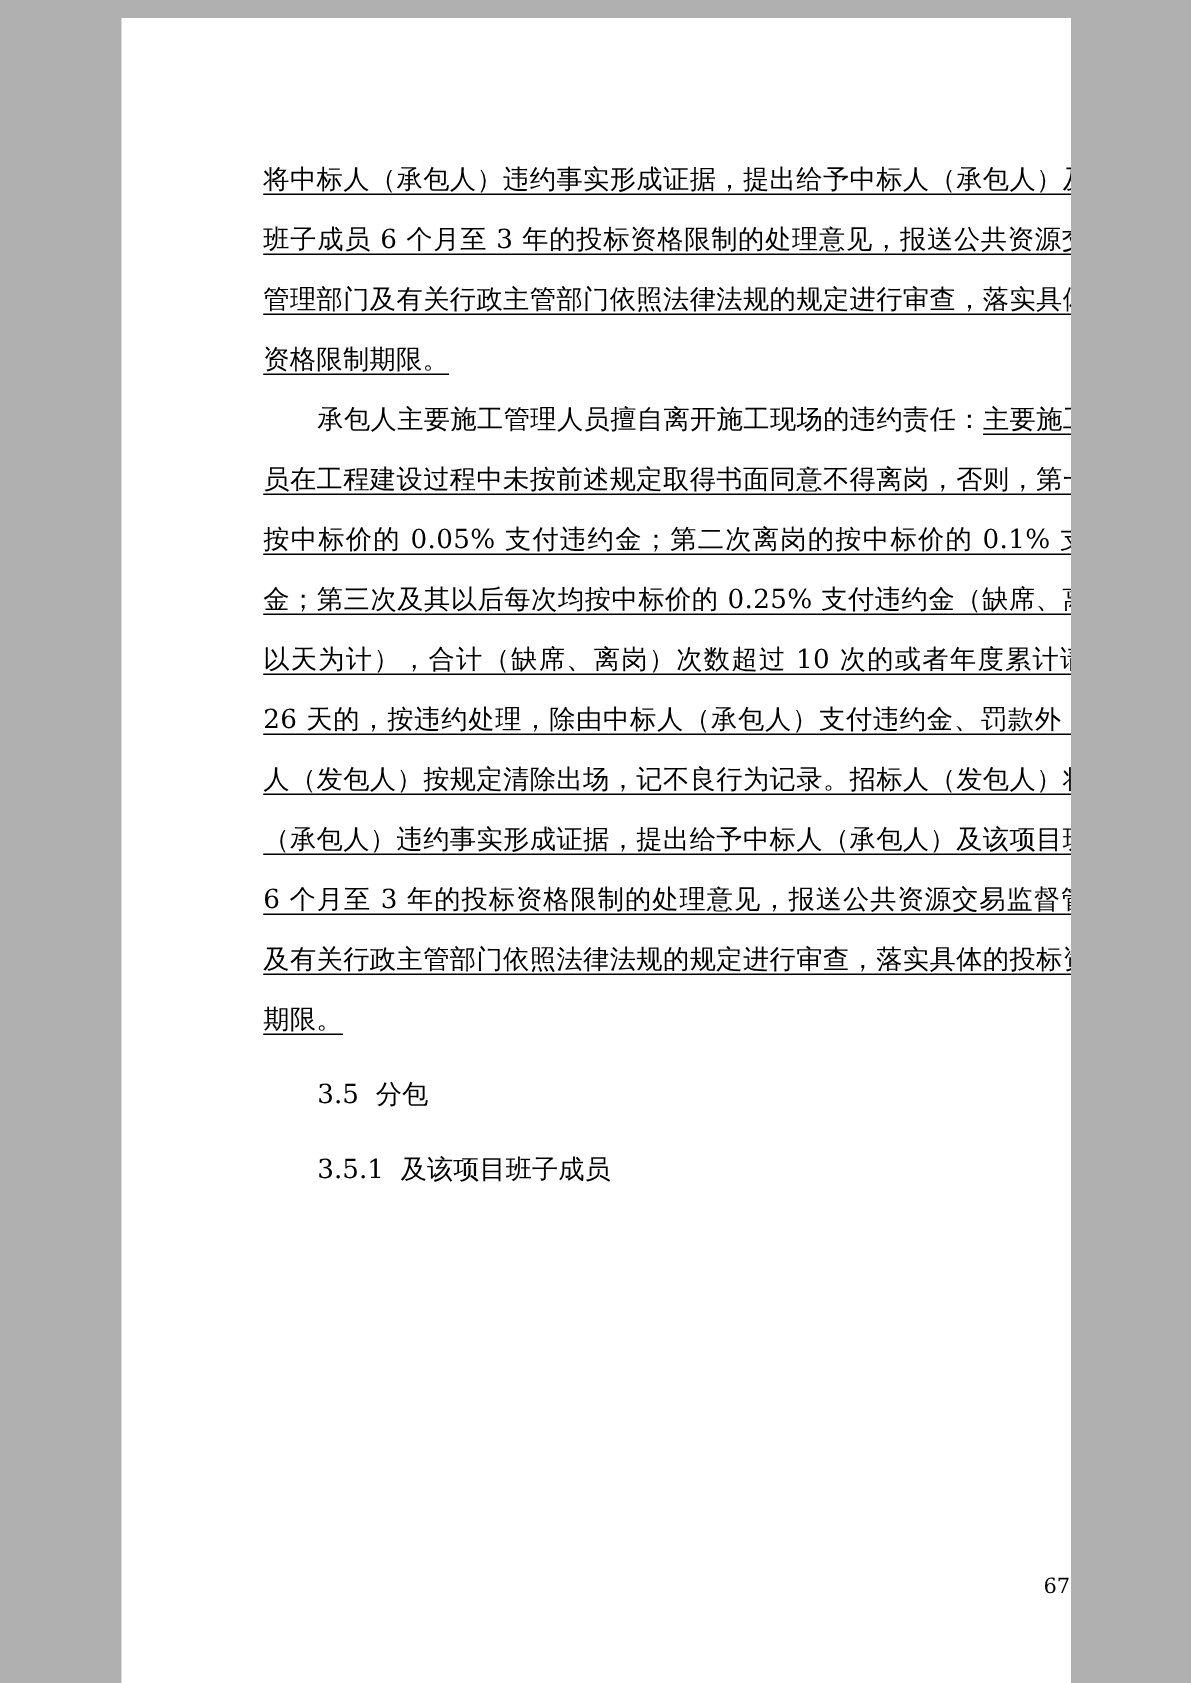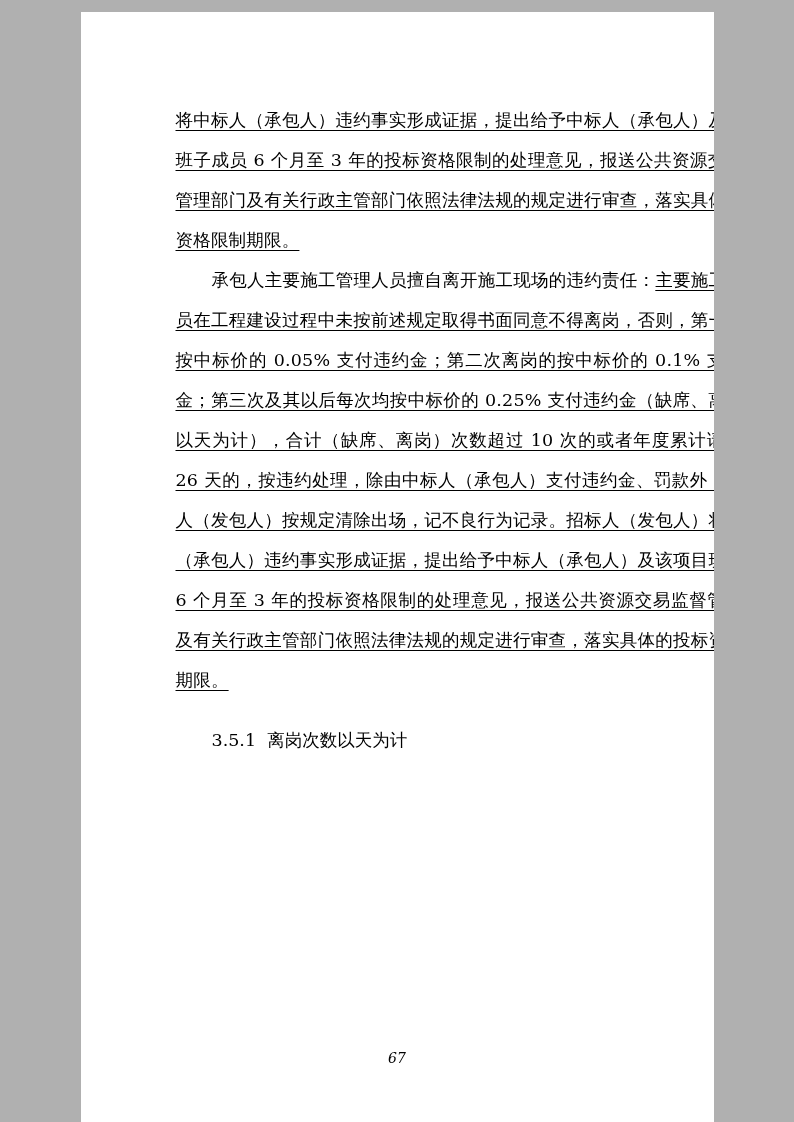--- a/index.html
+++ b/index.html
@@ -60,43 +60,43 @@
     display: inline-block;
     width: 22px;
     border-bottom: 1px solid #000;
     vertical-align: -2px;
   }
   .pagenum {
     position: absolute;
     left: 0;
     right: 0;
     top: 1038px;
-    text-align: center;
+    text-align: right;
     font-size: 14px;
     color: #000;
     font-family: "DejaVu Serif", serif;
-    font-style: italic;
   }
 </style>
 </head>
 <body>
 
 <div class="page">
   <div class="content">
 
     <p class="para u">将中标人（承包人）违约事实形成证据，提出给予中标人（承包人）及该项目班子成员 6 个月至 3 年的投标资格限制的处理意见，报送公共资源交易监督管理部门及有关行政主管部门依照法律法规的规定进行审查，落实具体的投标资格限制期限。</p>
 
     <p class="para indent"><span>承包人主要施工管理人员擅自离开施工现场的违约责任：</span><span class="u">主要施工管理人员在工程建设过程中未按前述规定取得书面同意不得离岗，否则，第一次离岗按中标价的 0.05% 支付违约金；第二次离岗的按中标价的 0.1% 支付违约金；第三次及其以后每次均按中标价的 0.25% 支付违约金（缺席、离岗次数以天为计），合计（缺席、离岗）次数超过 10 次的或者年度累计请假超过 26 天的，按违约处理，除由中标人（承包人）支付违约金、罚款外，由招标人（发包人）按规定清除出场，记不良行为记录。招标人（发包人）将中标人（承包人）违约事实形成证据，提出给予中标人（承包人）及该项目班子成员 6 个月至 3 年的投标资格限制的处理意见，报送公共资源交易监督管理部门及有关行政主管部门依照法律法规的规定进行审查，落实具体的投标资格限制期限。</span></p>
 
 
     <div class="gap-small"></div>
 
+    <p class="sec-head"><span>3.5</span>&nbsp;&nbsp;<span>分包</span></p>
 
     <div class="gap-small"></div>
 
-    <p class="sec-head"><span>3.5.1</span>&nbsp;&nbsp;<span>离岗次数以天为计</span></p>
+    <p class="sec-head"><span>3.5.1</span>&nbsp;&nbsp;<span>及该项目班子成员</span></p>
 
 
 
   </div>
 
   <div class="pagenum">67</div>
 </div>
 
 </body></html>

